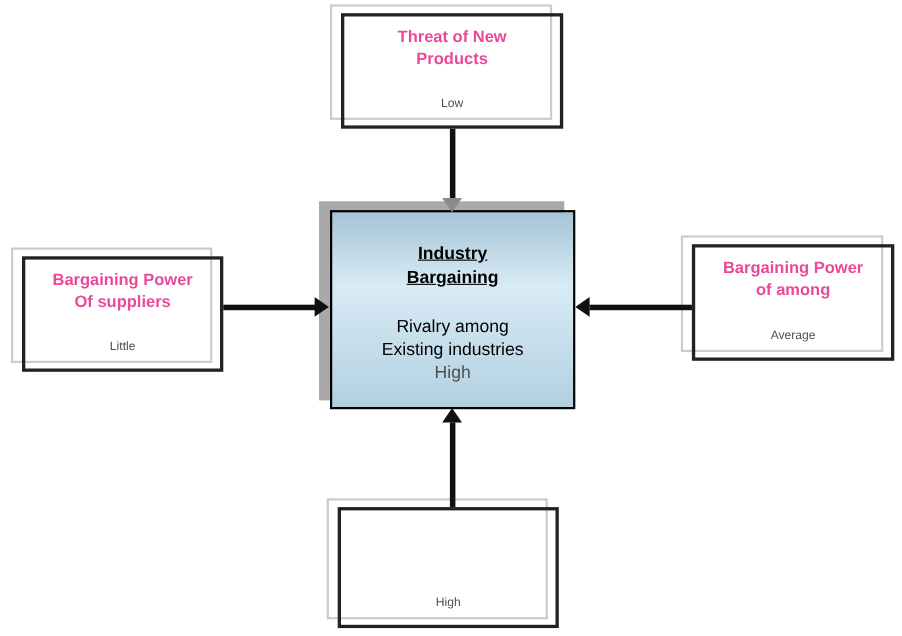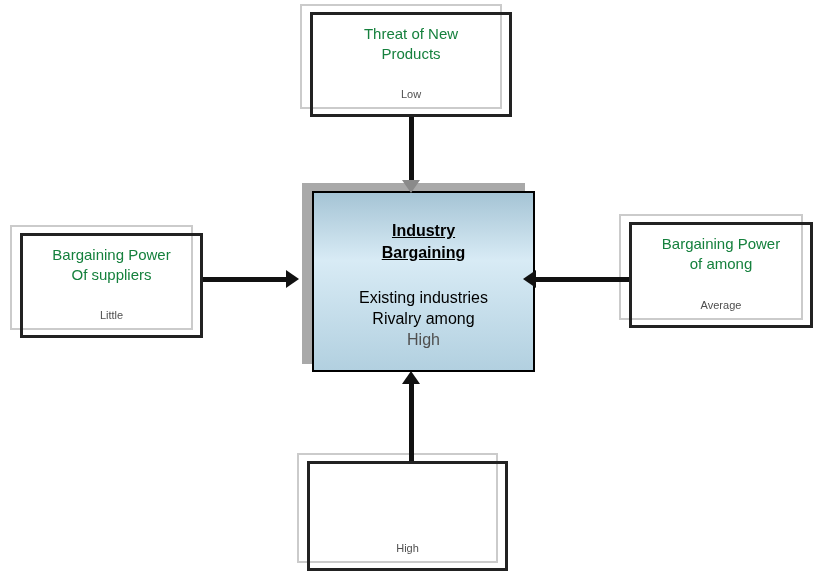--- a/index.html
+++ b/index.html
@@ -11,21 +11,21 @@
   
   .ghost{
     position:absolute;left:-10px;top:-8px;width:100%;height:100%;
     border:2px solid #cbcbcb;box-sizing:border-box;
   }
   .frame{
     position:absolute;inset:0;border:3px solid #222222;box-sizing:border-box;
     display:flex;flex-direction:column;align-items:center;text-align:center;
     padding:9px 2px 11px;
   }
-  .box-title{font-weight:normal;font-size:15px;line-height:20px;color:#15803d;}
+  .box-title{font-weight:bold;font-size:15px;line-height:20px;color:#ec4899;}
   .box-title span{display:block;}
   .box-value{margin-top:auto;font-size:11px;line-height:18px;color:#4f4f4f;}
   
   .center-shadow{position:absolute;left:-10px;top:-8px;width:100%;height:100%;background:#a9a9a9;}
   .center-frame{
     position:absolute;inset:0;border:2px solid #000;box-sizing:border-box;
     background:linear-gradient(180deg,#a5c4d5 0%,#d8ebf5 38%,#b2d0e0 100%);
     display:flex;flex-direction:column;align-items:center;text-align:center;
     padding-top:27px;
   }
@@ -80,30 +80,30 @@
     </div>
   </div>
 
   <div class="node" style="left:307px;top:461px;width:201px;height:110px">
     <div class="ghost"></div>
     <div class="frame">
       <div class="box-value">High</div>
     </div>
   </div>
 
-  <div class="node" style="left:312px;top:191px;width:223px;height:181px">
+  <div class="node" style="left:300px;top:191px;width:223px;height:181px">
     <div class="center-shadow"></div>
     <div class="center-frame">
       <div class="center-title">
         <span>Industry</span>
         <span>Bargaining</span>
       </div>
       <div class="center-body">
+        <span>Rivalry among</span>
         <span>Existing industries</span>
-        <span>Rivalry among</span>
       </div>
       <div class="center-value">High</div>
     </div>
   </div>
 
   <div class="arrow-line" style="left:409px;top:117px;width:5px;height:63px"></div>
   <div class="head head-down-gray" style="left:402px;top:180px"></div>
 
   <div class="arrow-line" style="left:203px;top:277px;width:84px;height:5px"></div>
   <div class="head head-right" style="left:286px;top:270px"></div>

